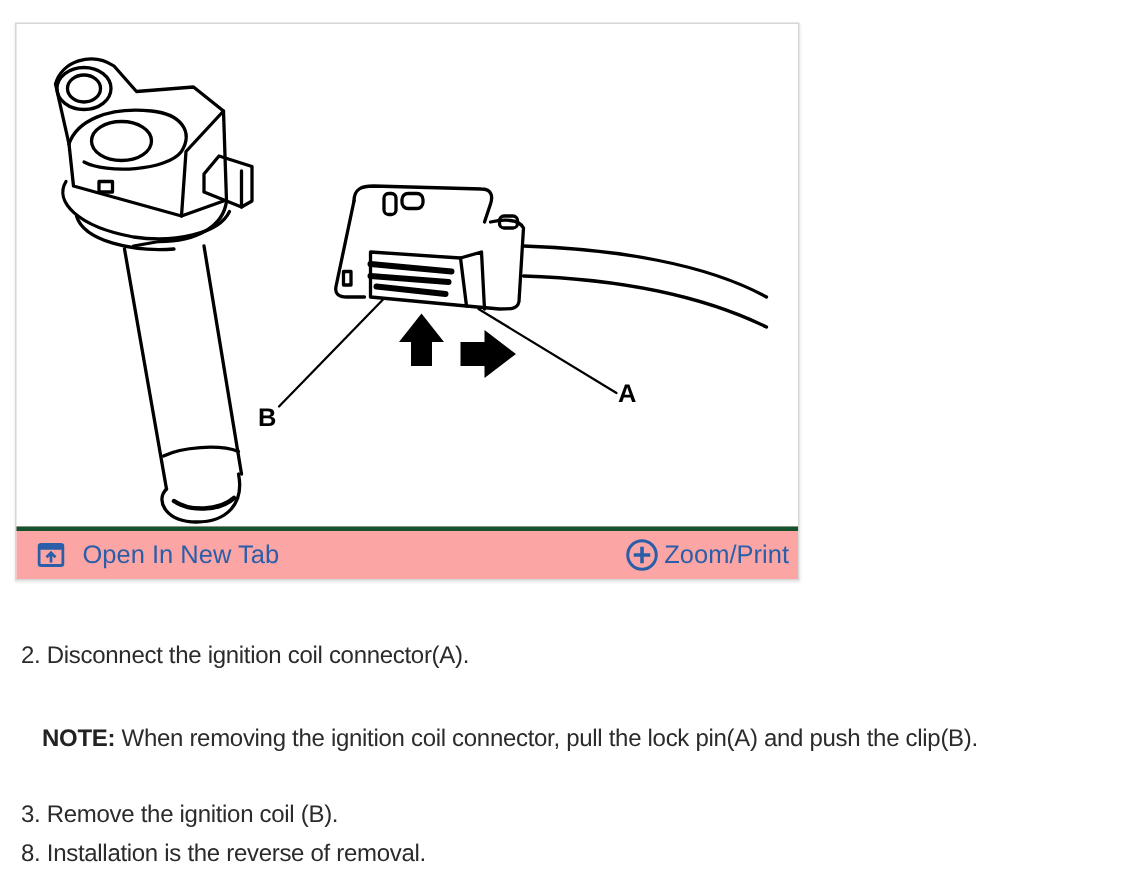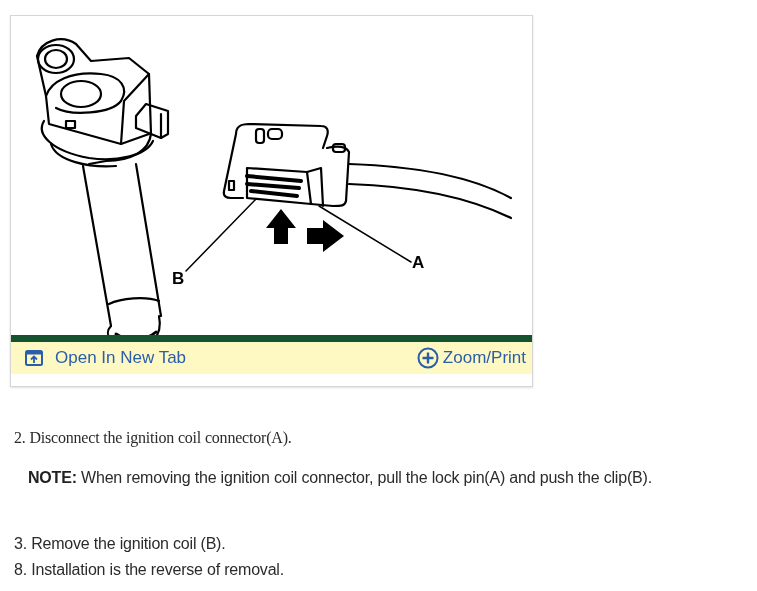--- a/index.html
+++ b/index.html
@@ -1,31 +1,31 @@
 <!DOCTYPE html>
 <html><head>
 <meta charset="utf-8">
 <style>
   html, body { margin:0; padding:0; background:#ffffff; }
   body { width:757px; height:591px; position:relative; overflow:hidden;
          font-family:"Liberation Sans", sans-serif; color:#222; }
   .figure { position:absolute; left:10px; top:15px; width:521px; height:370px;
             border:1px solid #d6d6d6; box-shadow:0 1px 2px rgba(0,0,0,0.12); background:#fff; }
   .figure svg.diagram { position:absolute; left:0; top:0; width:521px; height:338px; }
-  .toolbar { position:absolute; left:0; bottom:12px; width:521px; height:32px;
-             background:#fef9c3; border-top:7px solid #14532d; }
+  .toolbar { position:absolute; left:0; bottom:0; width:521px; height:32px;
+             background:#fca5a5; border-top:3px solid #14532d; }
   .tb-btn { position:absolute; top:0; height:32px; display:flex; align-items:center;
             color:#2a5ea8; font-size:17px; cursor:pointer; text-decoration:none; }
   .open-tab { left:14px; }
   .zoom-print { right:6px;text-align:center; }
   .open-tab svg { margin-right:12px; }
   .zoom-print svg { margin-right:4px; }
   .content { position:absolute; left:0; top:0; width:757px; }
   .step { position:absolute; left:14px; font-size:16px; color:#2b2b2b; letter-spacing:-0.2px; }
-  .note { position:absolute; left:28px; top:469px; font-size:16px; color:#2b2b2b; letter-spacing:-0.2px; }
+  .note { position:absolute; left:28px; top:484px; font-size:16px; color:#2b2b2b; letter-spacing:-0.2px; }
   .note b { font-weight:bold; color:#222; }
 </style>
 </head>
 <body>
 
 <div class="figure">
   <svg class="diagram" viewBox="0 0 521 338" fill="none" stroke="#000" stroke-width="2.2" stroke-linejoin="round" stroke-linecap="round">
 
     <g>
       <path d="M26 40 C 30 25, 50 18, 65 28 L 80 45 L 118 42 L 138 58 L 140 118 C 138 135, 120 145, 95 145 L 78 148"></path>
@@ -85,17 +85,17 @@
       <svg width="22" height="22" viewBox="0 0 22 22">
         <circle cx="11" cy="11" r="9.5" fill="none" stroke="#2a5ea8" stroke-width="2"></circle>
         <path d="M11 5.5 V16.5 M5.5 11 H16.5" stroke="#2a5ea8" stroke-width="2.4"></path>
       </svg>
       <span>Zoom/Print</span>
     </a>
   </div>
 </div>
 
 <div class="content">
-  <div class="step" style="top:429px;font-family:Liberation Serif, serif;">2. Disconnect the ignition coil connector(A).</div>
+  <div class="step" style="top:429px;">2. Disconnect the ignition coil connector(A).</div>
   <div class="note"><b>NOTE:</b><span> When removing the ignition coil connector, pull the lock pin(A) and push the clip(B).</span></div>
   <div class="step" style="top:535px;text-align:right;">3. Remove the ignition coil (B).</div>
   <div class="step" style="top:561px;">8. Installation is the reverse of removal.</div>
 </div>
 
 </body></html>

